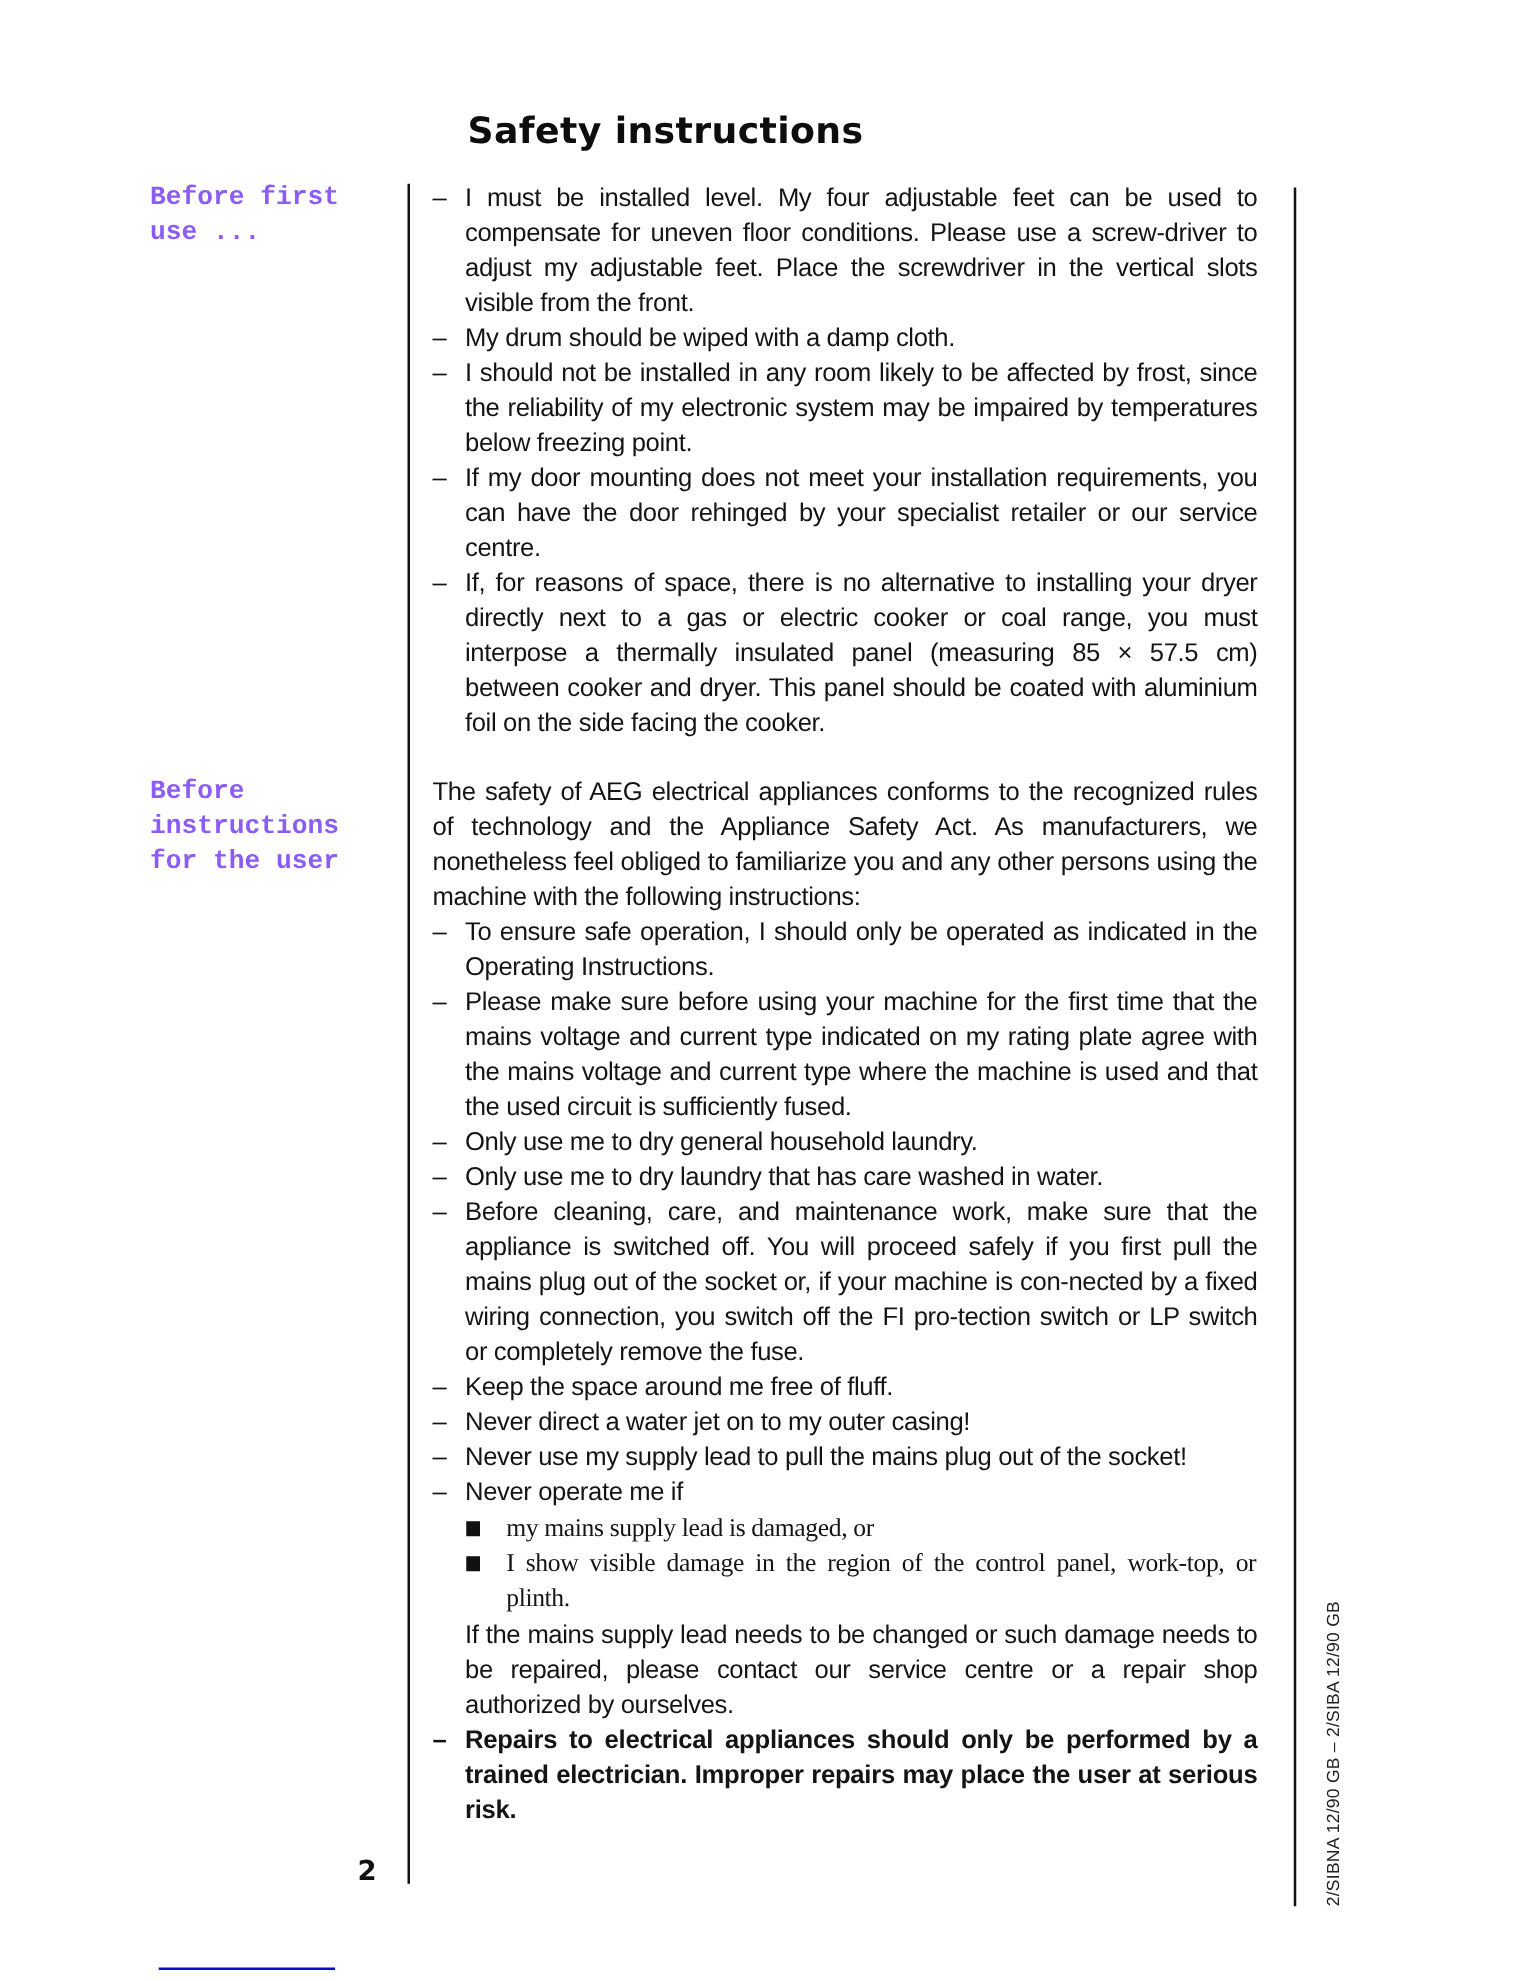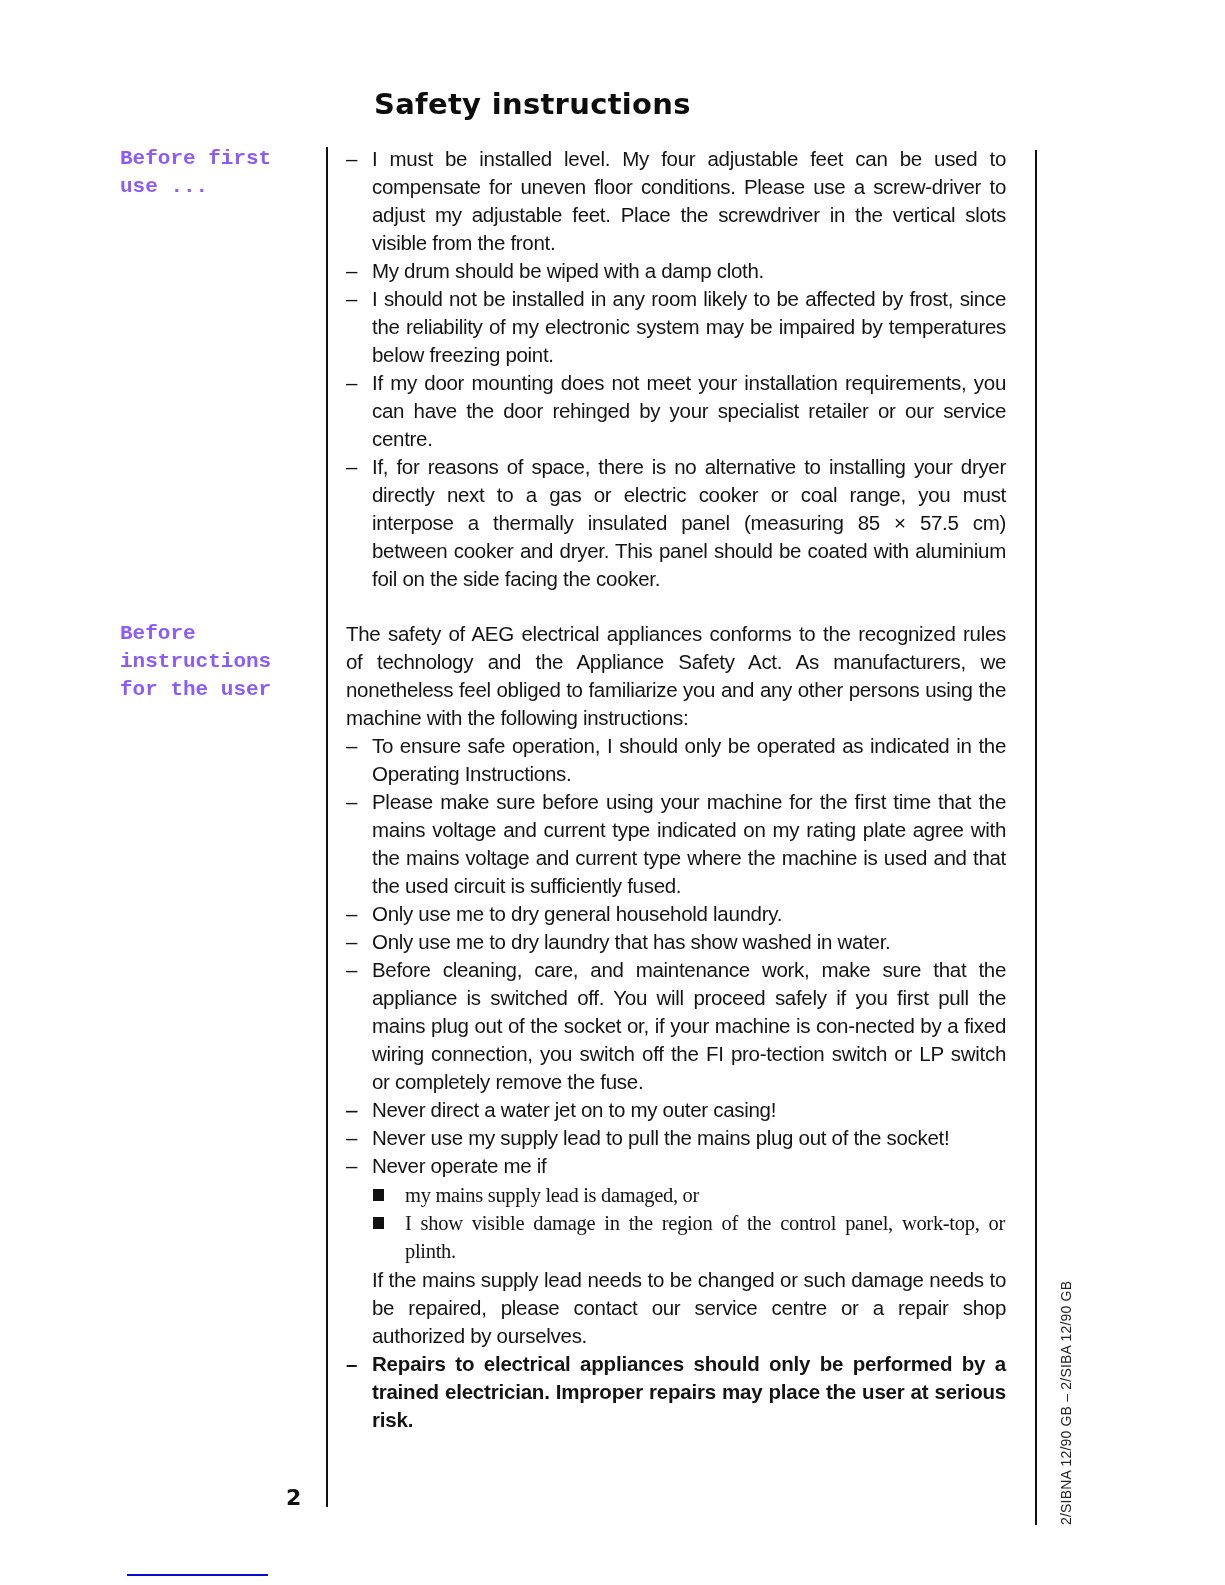--- a/index.html
+++ b/index.html
@@ -195,28 +195,29 @@
     <li>
       <span class="dash-mark">–</span>
       <span>Please make sure before using your machine for the first time that the mains voltage and current type indicated on my rating plate agree with the mains voltage and current type where the machine is used and that the used circuit is sufficiently fused.</span>
     </li>
     <li>
       <span class="dash-mark">–</span>
       <span>Only use me to dry general household laundry.</span>
     </li>
     <li>
       <span class="dash-mark">–</span>
-      <span>Only use me to dry laundry that has show washed in water.</span>
+      <span>Only use me to dry laundry that has care washed in water.</span>
     </li>
     <li>
       <span class="dash-mark">–</span>
       <span>Before cleaning, care, and maintenance work, make sure that the appliance is switched off. You will proceed safely if you first pull the mains plug out of the socket or, if your machine is con-nected by a fixed wiring connection, you switch off the FI pro-tection switch or LP switch or completely remove the fuse.</span>
     </li>
     <li>
       <span class="dash-mark">–</span>
+      <span>Keep the space around me free of fluff.</span>
     </li>
     <li>
       <span class="dash-mark">–</span>
       <span>Never direct a water jet on to my outer casing!</span>
     </li>
     <li>
       <span class="dash-mark">–</span>
       <span>Never use my supply lead to pull the mains plug out of the socket!</span>
     </li>
     <li>

